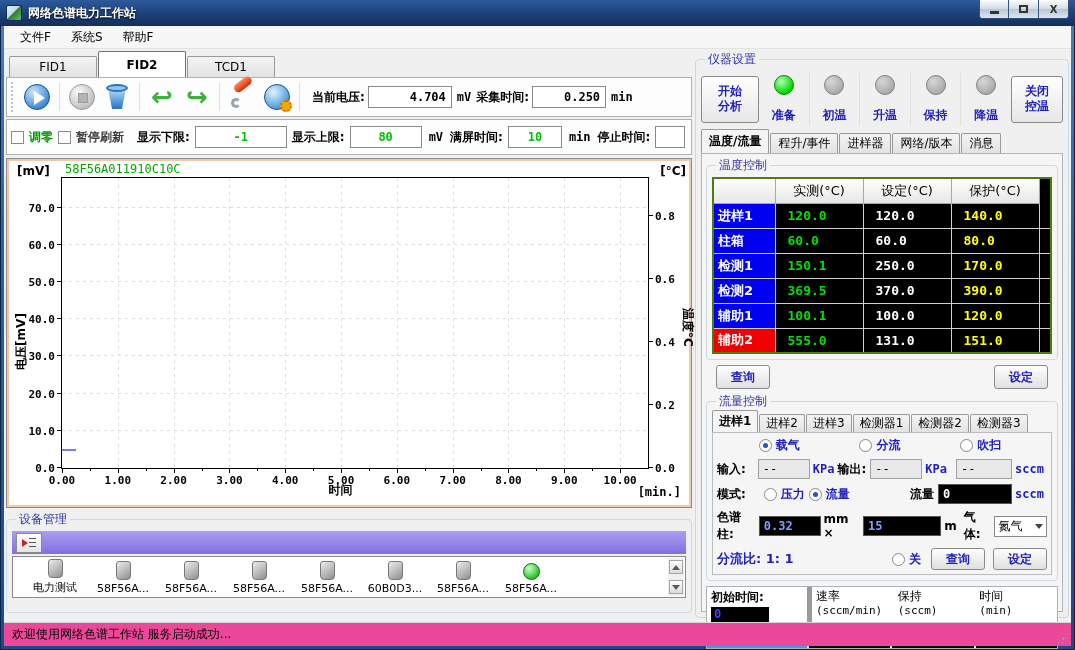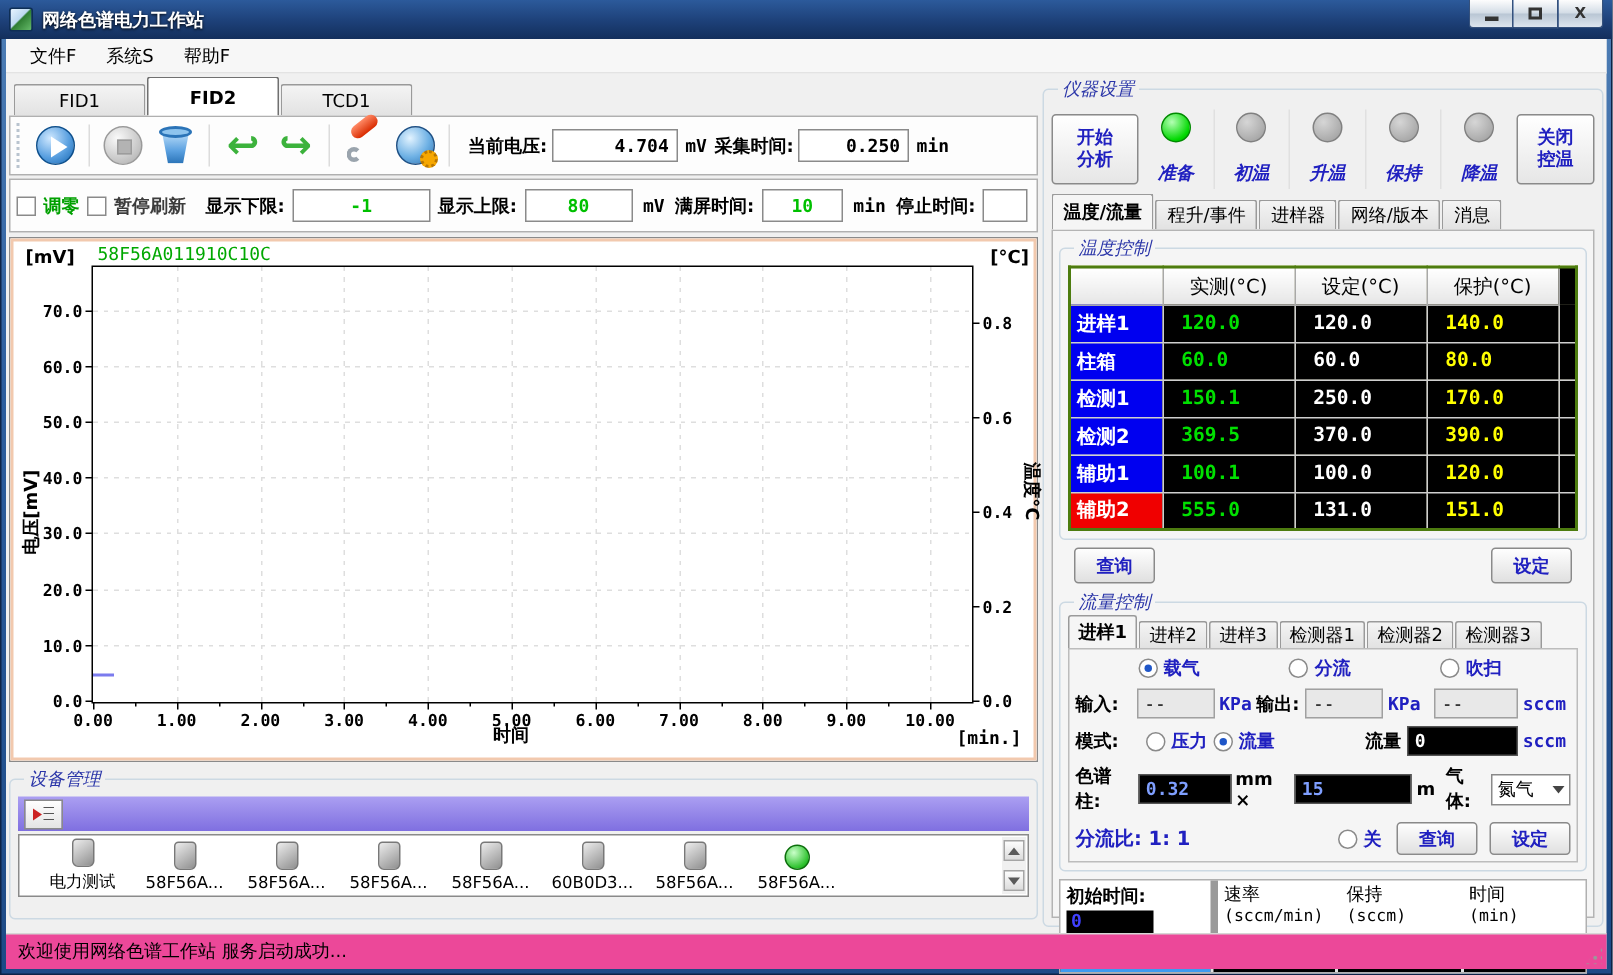--- a/index.html
+++ b/index.html
@@ -119,21 +119,21 @@
   .y2lbl { position:absolute; left:calc(100% + 7px); transform:translateY(50%); font-family:"DejaVu Sans Mono",monospace; font-size:11px; font-weight:bold; }
   .xlbl { position:absolute; bottom:-19px; transform:translateX(-50%); font-family:"DejaVu Sans Mono",monospace; font-size:11px; font-weight:bold; }
   .gridh { position:absolute; left:0; right:0; height:1px;
     background:repeating-linear-gradient(to right,#dedede 0 3px,transparent 3px 7px); }
   .gridv { position:absolute; top:0; bottom:0; width:1px;
     background:repeating-linear-gradient(to bottom,#dedede 0 3px,transparent 3px 7px); }
   .trace { position:absolute; height:2px; }
 
   
   fieldset { border:1px solid #ccd9e3; border-radius:4px; padding:3px 5px 5px 5px; }
-  legend { color:#2a35a8; padding:0 3px; margin-left:4px;font-style:italic; }
+  legend { color:#2a35a8; padding:0 3px; margin-left:4px; }
 
   
   .dev-group { margin-top:3px; height:102px; display:flex; flex-direction:column; }
   .dev-toolbar { height:23px; background:linear-gradient(180deg,#ab9ff2,#7f6fe0);
     display:flex; align-items:center; padding-left:4px; }
   .dev-tbtn { width:26px; height:20px; background:linear-gradient(#fff,#e4e4e4); border:1px solid #8a8a8a;
     display:flex; align-items:center; justify-content:center; gap:1px; cursor:pointer; }
   .dev-tbtn .tri { border-left:6px solid #c22; border-top:4px solid transparent; border-bottom:4px solid transparent; }
   .dev-tbtn .lines { width:7px; height:9px;
     background:repeating-linear-gradient(to bottom,#555 0 1px,transparent 1px 4px); }
@@ -162,21 +162,21 @@
 
   
   .inst { height:calc(100% - 4px); display:flex; flex-direction:column; background:#f0f0f0; }
   .ctrl-row { display:flex; align-items:center; height:52px; margin-top:2px; }
   .big-btn { width:58px; height:47px; background:linear-gradient(#ffffff,#e6e6e6);
     border:1px solid #8a8a8a; border-radius:3px; color:#2020c0; font-weight:bold;
     display:flex; flex-direction:column; align-items:center; justify-content:center;
     line-height:1.25; cursor:pointer; }
   .ind-row { flex:1; display:flex; align-self:stretch; align-items:center; }
   .ind { flex:1; display:flex; flex-direction:column; align-items:center; gap:12px;
-    border-right:1px solid #e0e0e0; padding:2px 0;font-style:italic; }
+    border-right:1px solid #e0e0e0; padding:2px 0; }
   .ind:last-child { border-right:none; }
   .lamp { width:20px; height:20px; border-radius:50%;
     background:radial-gradient(circle at 35% 30%,#d6d6d6,#9a9a9a); border:1px solid #808080; }
   .lamp.on { background:radial-gradient(circle at 35% 30%,#b4ffb4,#00d800 70%,#00a000); border-color:#008a00; }
   .ind-label { color:#2020c0; font-weight:bold; }
 
   .stabs { display:flex; align-items:flex-end; height:24px; margin-top:4px; }
   .stab { padding:2px 7px; height:20px; display:flex; align-items:center;
     background:linear-gradient(#f4f4f4,#e2e2e2); border:1px solid #9a9a9a; border-bottom:none;
     border-radius:2px 2px 0 0; margin-right:1px; cursor:pointer; white-space:nowrap; }

